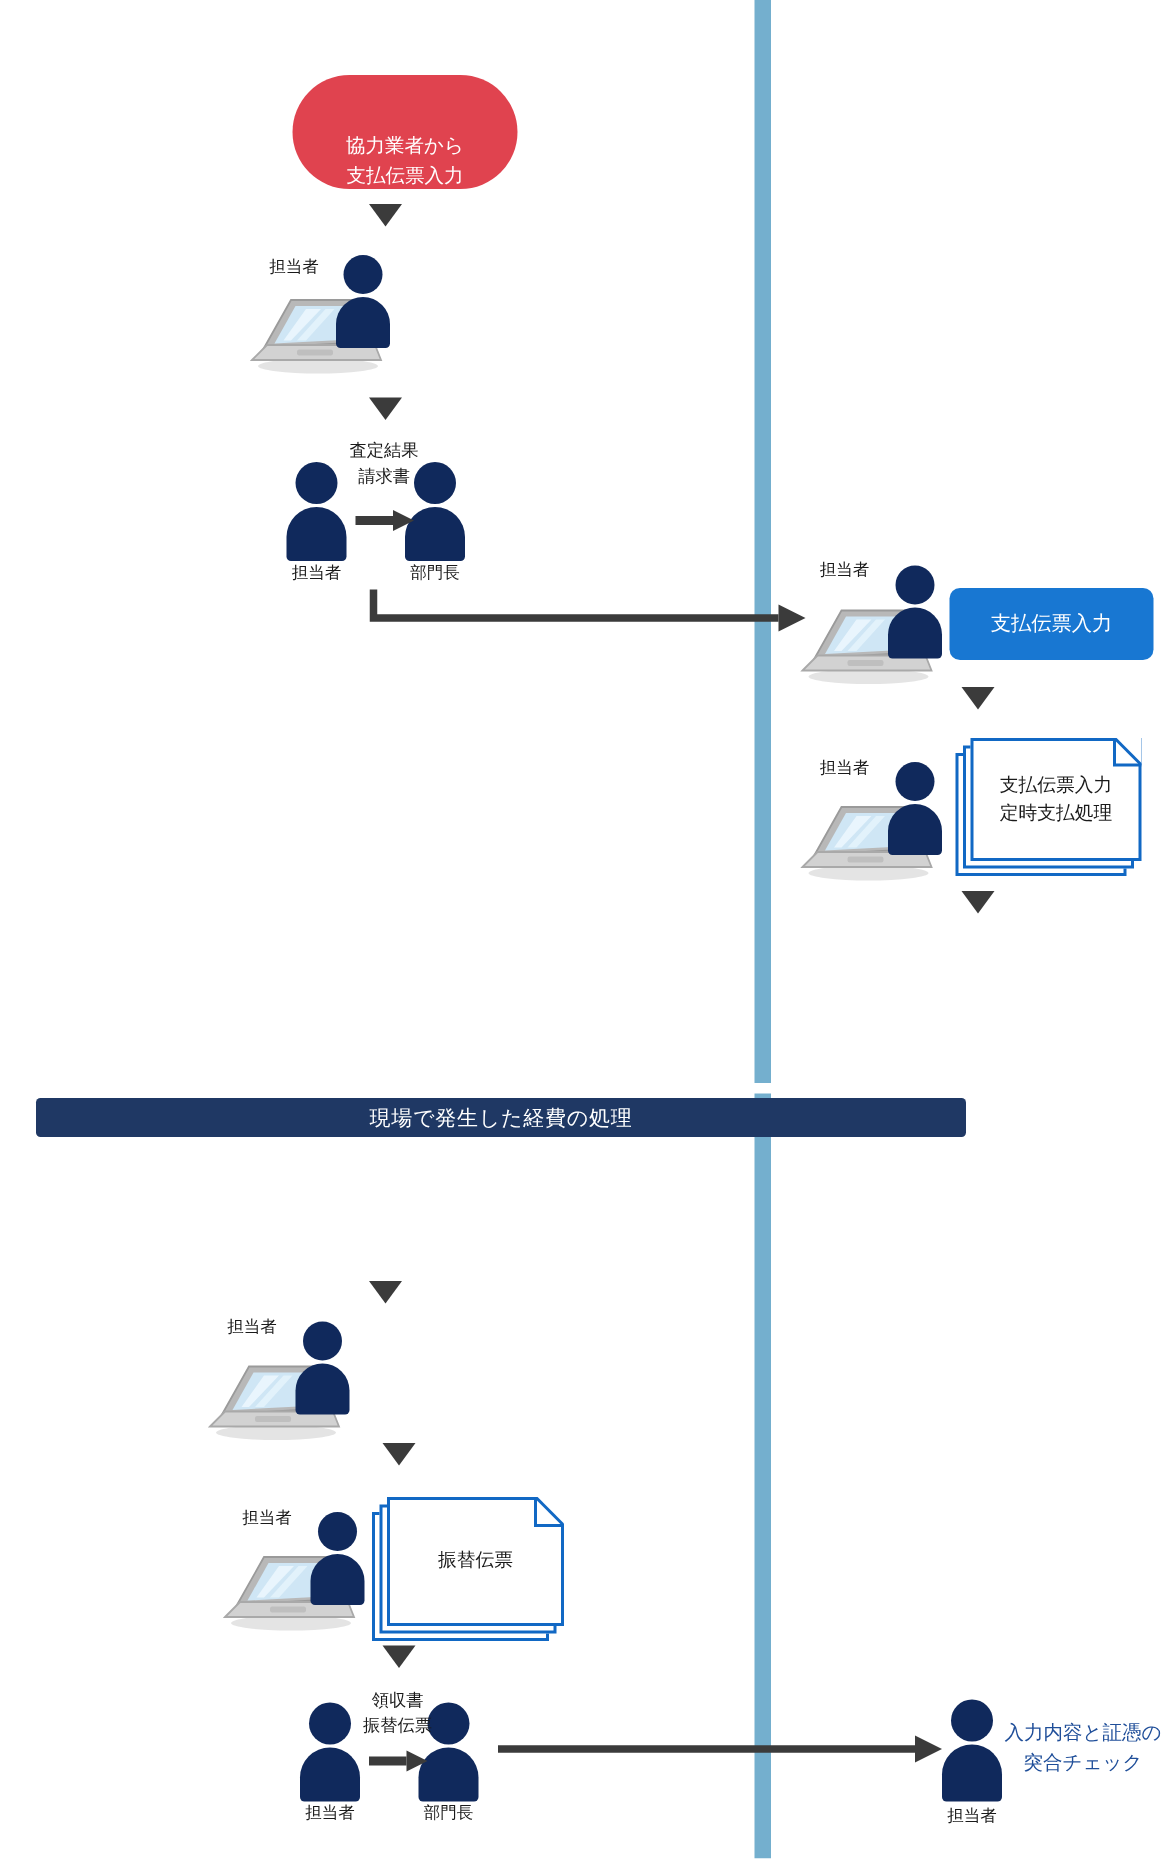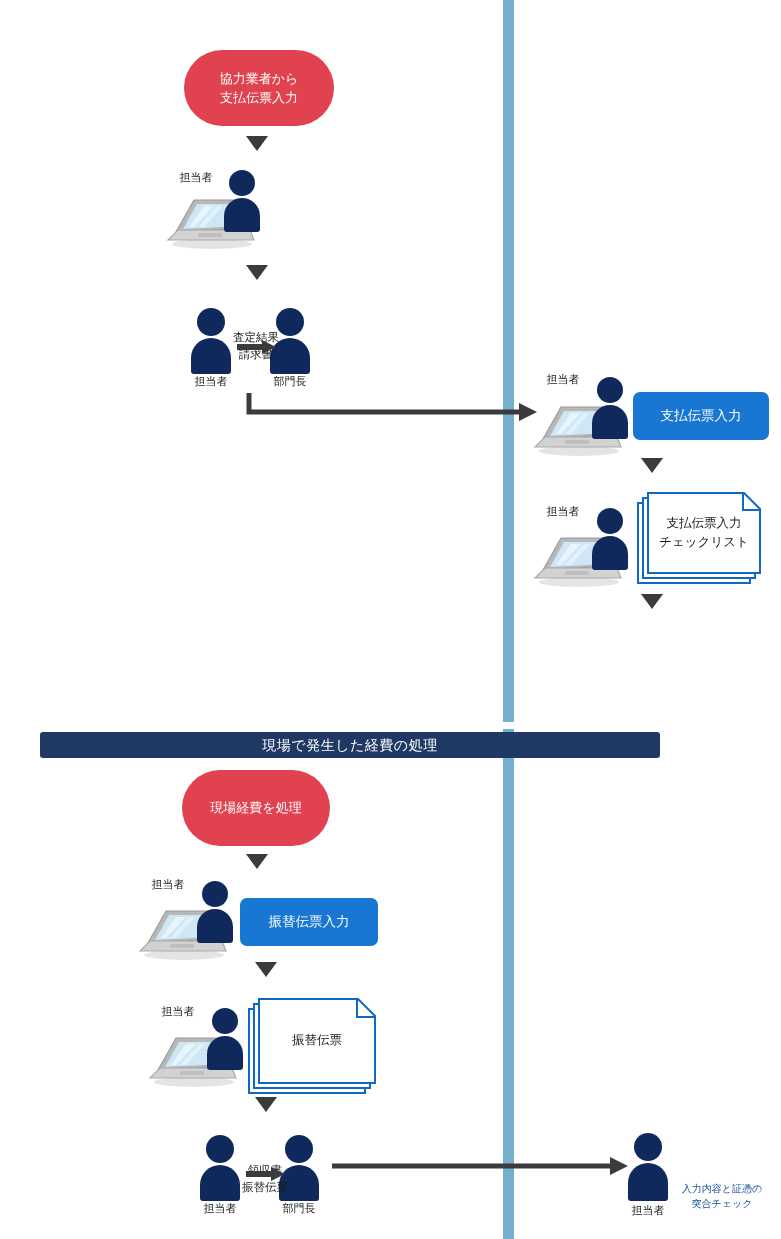--- a/index.html
+++ b/index.html
@@ -138,34 +138,33 @@
   .connector{position:absolute;left:0;top:0;width:781px;height:1239px;pointer-events:none;}
 
   
   .flow-text{
     position:absolute;
     font-size:11.5px;
     color:#1a1a1a;
     white-space:nowrap;
     text-align:center;
     line-height:1.5;
-    margin-top:36px;
-  }
-  .flow-text.blue{color:#1F4E99;font-size:10px;}
+  }
+  .flow-text.blue{color:#1F4E99;font-size:13px;}
 </style>
 </head>
 <body>
 
 <div id="canvas">
 
   <div class="lane-divider" style="left:503px;top:0px;height:722px;"></div>
   <div class="lane-divider" style="left:503px;top:729px;height:510px;"></div>
 
 
-  <div class="terminator" style="left:184px;top:50px;width:150px;height:76px;">
+  <div class="terminator" style="left:195px;top:50px;width:150px;height:76px;align-items:flex-end;">
     <span style="display:block;">
       <span>協力業者から</span><br>
       <span>支払伝票入力</span>
     </span>
   </div>
 
   <div class="tri-down" style="left:246px;top:136px;"></div>
 
   <div class="laptop" style="left:164px;top:190px;width:92px;height:60px;">
     <svg width="92" height="60" viewBox="0 0 92 60">
@@ -247,51 +246,49 @@
     <div class="sheet back1" style="width:114px;height:82px;"></div>
     <div class="sheet front" style="width:114px;height:82px;"></div>
     <svg class="fold" style="left:10px;top:0px;" width="114" height="82" viewBox="0 0 114 82">
       <polygon points="96,0 114,18 114,0" fill="#ffffff"></polygon>
       <polyline points="96,0 96,18 114,18" fill="none" stroke="#1168C4" stroke-width="2"></polyline>
       <line x1="96" y1="0" x2="114" y2="18" stroke="#1168C4" stroke-width="2"></line>
     </svg>
     <div class="doc-label" style="width:114px;height:82px;">
       <span>
         <span>支払伝票入力</span><br>
-        <span>チェックリスト</span>
+        <span>定時支払処理</span>
       </span>
     </div>
   </div>
 
   <div class="tri-down" style="left:641px;top:594px;"></div>
 
 
-  <div class="section-bar" style="left:40px;top:732px;width:620px;">現場で発生した経費の処理</div>
-
-  <div class="terminator" style="left:182px;top:770px;width:148px;height:76px;">現場経費を処理</div>
+  <div class="section-bar" style="left:24px;top:732px;width:620px;">現場で発生した経費の処理</div>
+
 
   <div class="tri-down" style="left:246px;top:854px;"></div>
 
   <div class="laptop" style="left:136px;top:901px;width:92px;height:60px;">
     <svg width="92" height="60" viewBox="0 0 92 60">
       <ellipse cx="48" cy="54" rx="40" ry="5" fill="#d9d9d9" opacity="0.7"></ellipse>
       <polygon points="12,42 30,10 80,10 80,38" fill="#b8b8b8" stroke="#9a9a9a" stroke-width="1.2"></polygon>
       <polygon points="19,39 33,14 76,14 76,36" fill="#cfe6f5"></polygon>
       <polygon points="25,37 40,16 50,16 30,37" fill="#eaf6fd" opacity="0.95"></polygon>
       <polygon points="53,16 59,16 40,37 34,37" fill="#eaf6fd" opacity="0.7"></polygon>
       <polygon points="4,50 14,40 86,40 90,50" fill="#d2d2d2" stroke="#a9a9a9" stroke-width="1.2"></polygon>
       <rect x="34" y="43" width="24" height="4" rx="1.5" fill="#bfbfbf"></rect>
     </svg>
   </div>
   <div class="person" style="left:194px;top:881px;width:42px;height:62px;">
     <div class="head" style="left:8px;top:0px;width:26px;height:26px;"></div>
     <div class="body" style="left:3px;top:28px;width:36px;height:34px;border-radius:18px 18px 3px 3px;"></div>
   </div>
   <div class="person-label" style="left:144px;top:877px;width:48px;">担当者</div>
-  <div class="system-box" style="left:240px;top:898px;width:138px;height:48px;">振替伝票入力</div>
 
   <div class="tri-down" style="left:255px;top:962px;"></div>
 
   <div class="laptop" style="left:146px;top:1028px;width:92px;height:60px;">
     <svg width="92" height="60" viewBox="0 0 92 60">
       <ellipse cx="48" cy="54" rx="40" ry="5" fill="#d9d9d9" opacity="0.7"></ellipse>
       <polygon points="12,42 30,10 80,10 80,38" fill="#b8b8b8" stroke="#9a9a9a" stroke-width="1.2"></polygon>
       <polygon points="19,39 33,14 76,14 76,36" fill="#cfe6f5"></polygon>
       <polygon points="25,37 40,16 50,16 30,37" fill="#eaf6fd" opacity="0.95"></polygon>
       <polygon points="53,16 59,16 40,37 34,37" fill="#eaf6fd" opacity="0.7"></polygon>

